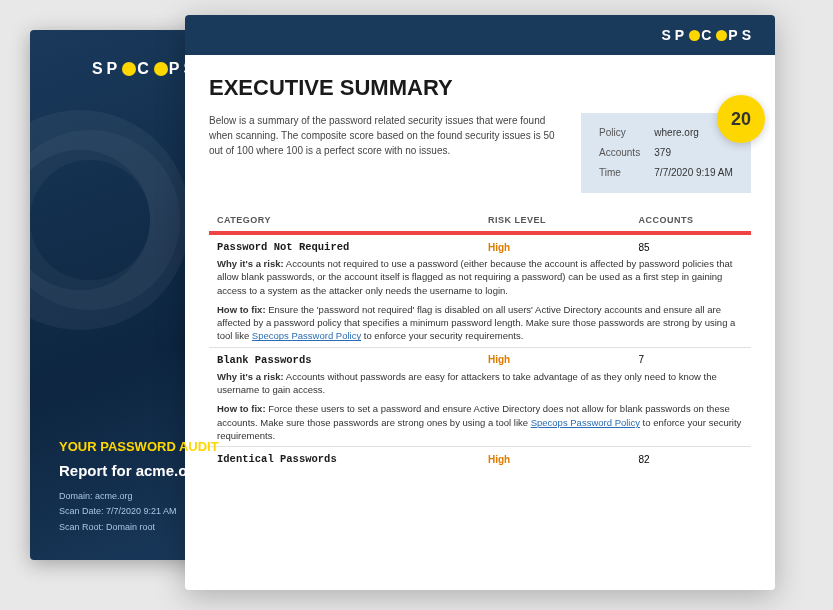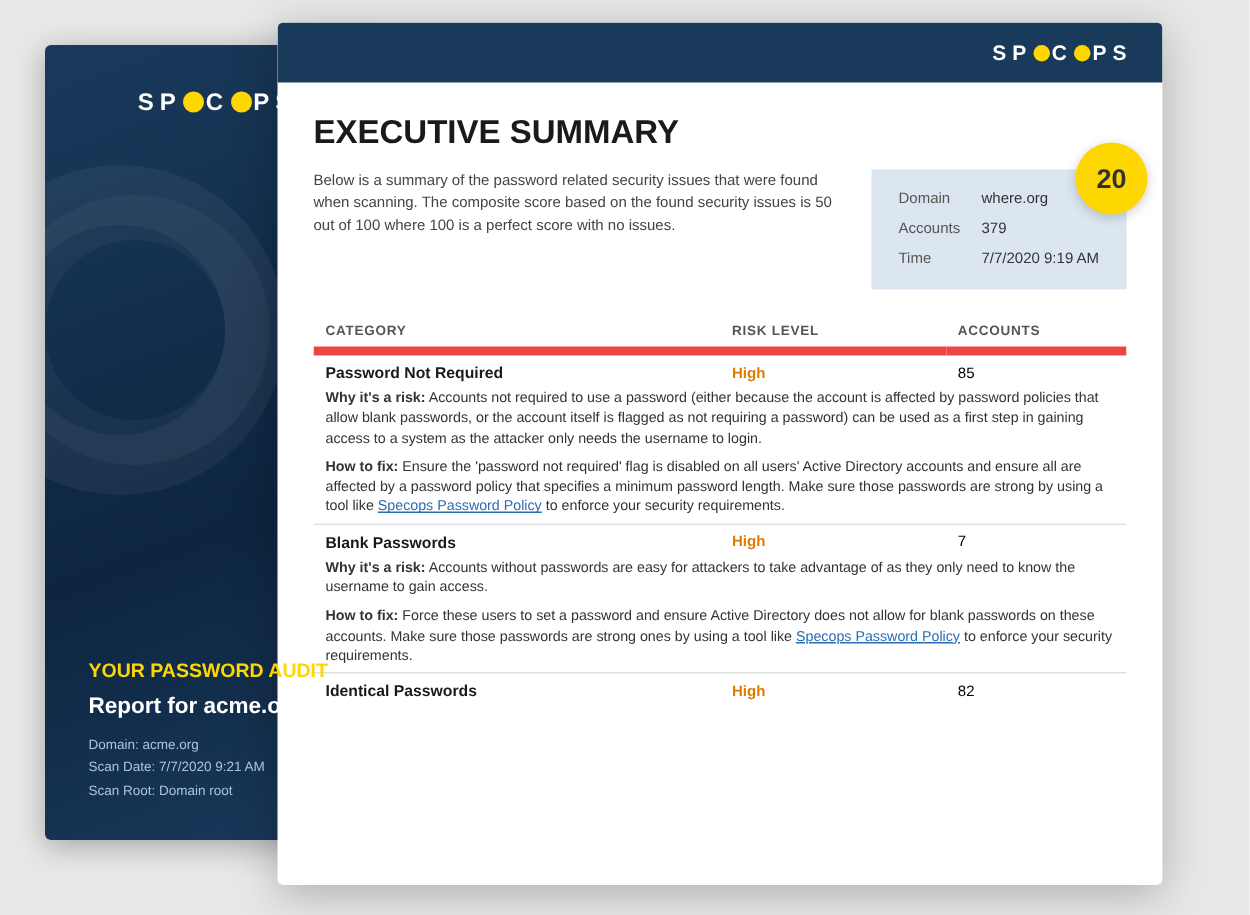--- a/index.html
+++ b/index.html
@@ -222,21 +222,21 @@
     
     .report-table {
       width: 100%;
       border-collapse: collapse;
       font-size: 10px;
       flex: 1;
       overflow: hidden;
     }
 
     .report-table thead tr {
-      border-bottom: 6px solid #ef4444;
+      border-bottom: 4px solid #ef4444;
       margin-left: 38px;
     }
 
     .report-table thead th {
       text-align: left;
       font-size: 9px;
       font-weight: bold;
       color: #555;
       padding: 6px 8px;
       letter-spacing: 0.5px;
@@ -250,20 +250,21 @@
       width: 25%;
     }
     .report-table thead th:nth-child(3) {
       width: 20%;
     }
 
     .row-category {
       font-weight: bold;
       font-size: 10.5px;
       color: #1a1a1a;
+      font-family: Liberation Mono, monospace;
     }
 
     .risk-high {
       color: #e07b00;
       font-weight: bold;
     }
 
     .row-main td {
       padding: 6px 8px 2px;
     }
@@ -326,21 +327,21 @@
     <div class="report-title">EXECUTIVE SUMMARY</div>
 
     <div class="report-intro-row">
       <div class="report-intro-text">Below is a summary of the password related security issues that were found when scanning. The composite score based on the found security issues is 50 out of 100 where 100 is a perfect score with no issues.</div>
 
       <div class="report-meta-box">
         <div class="score-badge">20</div>
         <table>
           <tbody>
               <tr>
-            <td>Domain</td>
+            <td>Policy</td>
             <td>where.org</td>
           </tr>
           <tr>
             <td>Accounts</td>
             <td>379</td>
           </tr>
           <tr>
             <td>Time</td>
             <td>7/7/2020 9:19 AM</td>
           </tr>

